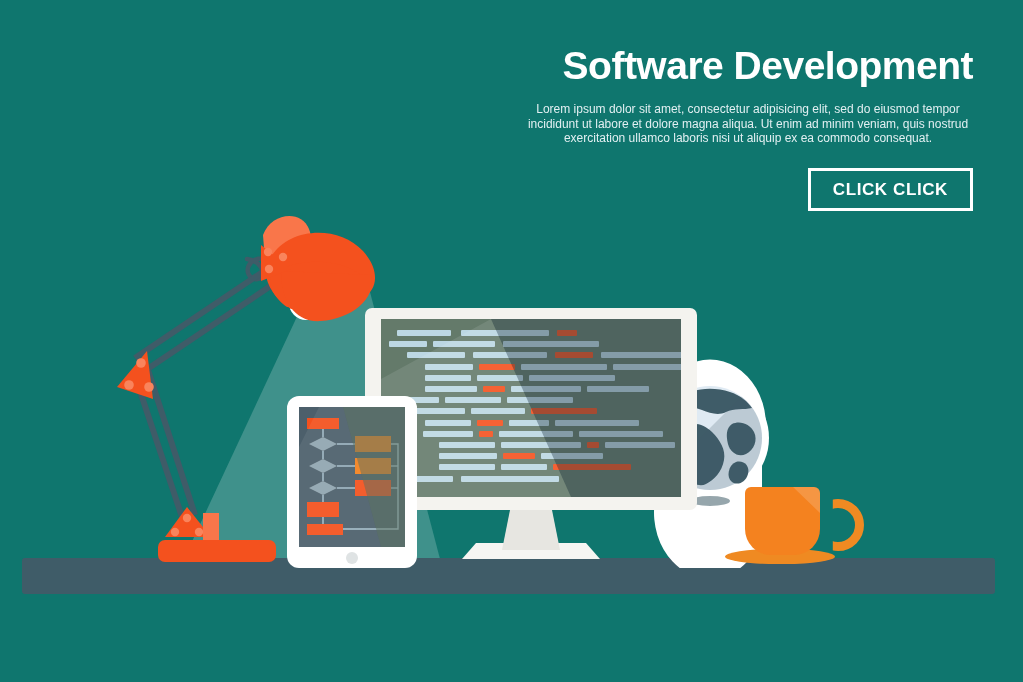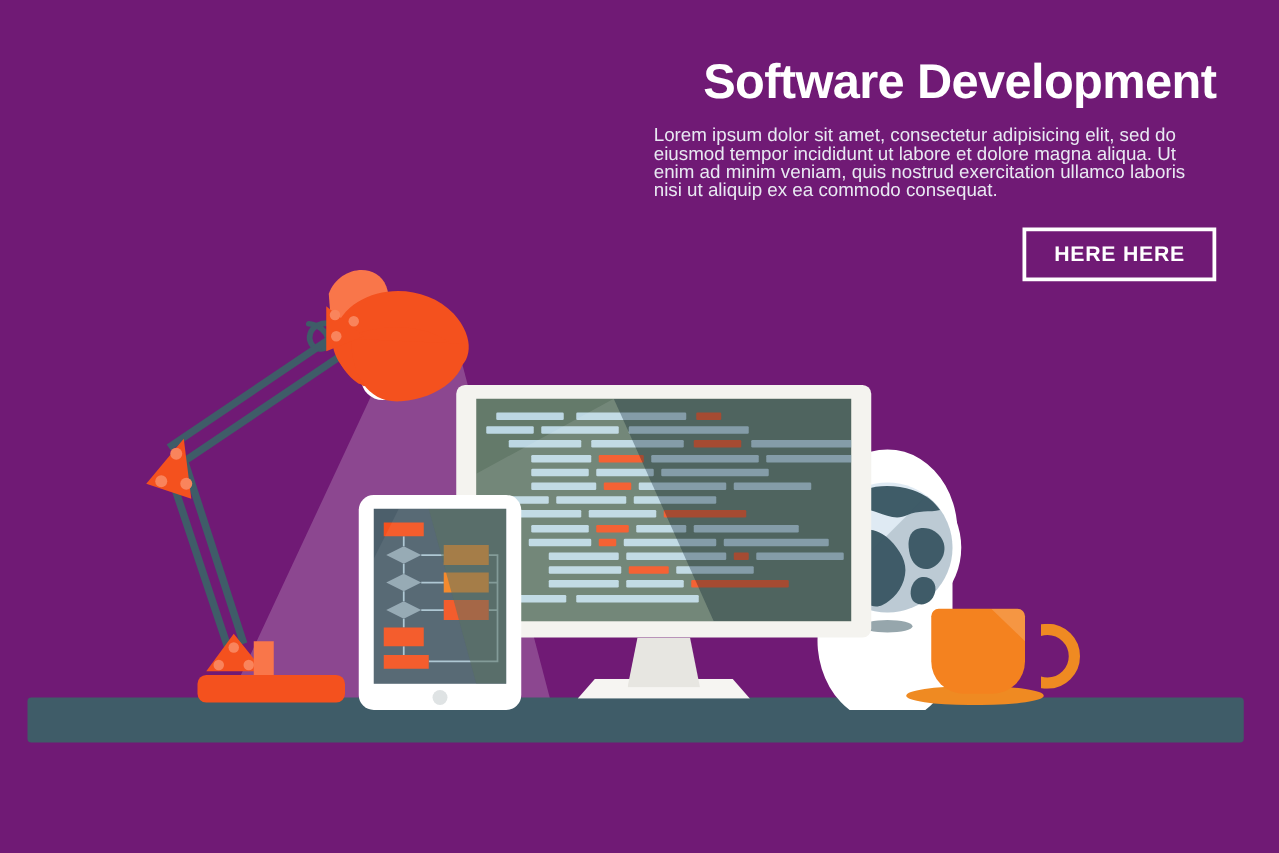--- a/index.html
+++ b/index.html
@@ -2,31 +2,31 @@
 <html><head>
 <meta charset="utf-8">
 <style>
   html,body{margin:0;padding:0;}
   body{
     width:1023px;height:682px;overflow:hidden;
     background:#b9d9e6;
     font-family:"Liberation Sans", sans-serif;
     position:relative;
   }
-  #stage{position:absolute;left:0;top:0;width:1023px;height:682px;overflow:hidden;background:#701a75;}
+  #stage{position:absolute;left:0;top:0;width:1023px;height:682px;overflow:hidden;background:#0f766e;}
 
   
   .textblock{position:absolute;right:50px;top:44px;width:450px;text-align:right;}
   .title{
     color:#ffffff;font-size:39px;font-weight:bold;line-height:44px;
     letter-spacing:-0.5px;margin:0 0 14px 0;white-space:nowrap;
   }
   .para{
-    color:#f2f9fc;font-size:15px;line-height:14.5px;margin:0 0 16px 0;
-    text-align:left;opacity:.93;
+    color:#f2f9fc;font-size:12px;line-height:14.5px;margin:0 0 16px 0;
+    text-align:center;opacity:.93;
   }
   .btn{
     display:inline-block;border:3px solid #ffffff;color:#ffffff;
     font-size:17px;font-weight:bold;letter-spacing:.6px;
     padding:9px 22px 9px 22px;background:transparent;margin-top:6px;
     line-height:19px;
   }
 
   
   .desk{position:absolute;left:22px;top:558px;width:973px;height:36px;background:#3f5c68;border-radius:3px;}
@@ -242,16 +242,16 @@
       <circle cx="80" cy="317" r="4.2" fill="#f9845c"></circle>
       <circle cx="104" cy="317" r="4.2" fill="#f9845c"></circle>
     </g>
   </svg>
   <div class="lamp-post"></div>
   <div class="lamp-base"></div>
 
   <div class="textblock">
     <h1 class="title">Software Development</h1>
     <p class="para">Lorem ipsum dolor sit amet, consectetur adipisicing elit, sed do eiusmod tempor incididunt ut labore et dolore magna aliqua. Ut enim ad minim veniam, quis nostrud exercitation ullamco laboris nisi ut aliquip ex ea commodo consequat.</p>
-    <div class="btn">HERE HERE</div>
+    <div class="btn">CLICK CLICK</div>
   </div>
 
 </div>
 
 </body></html>

